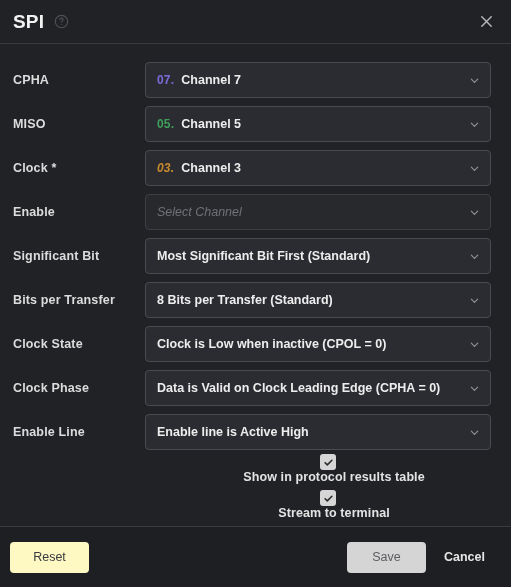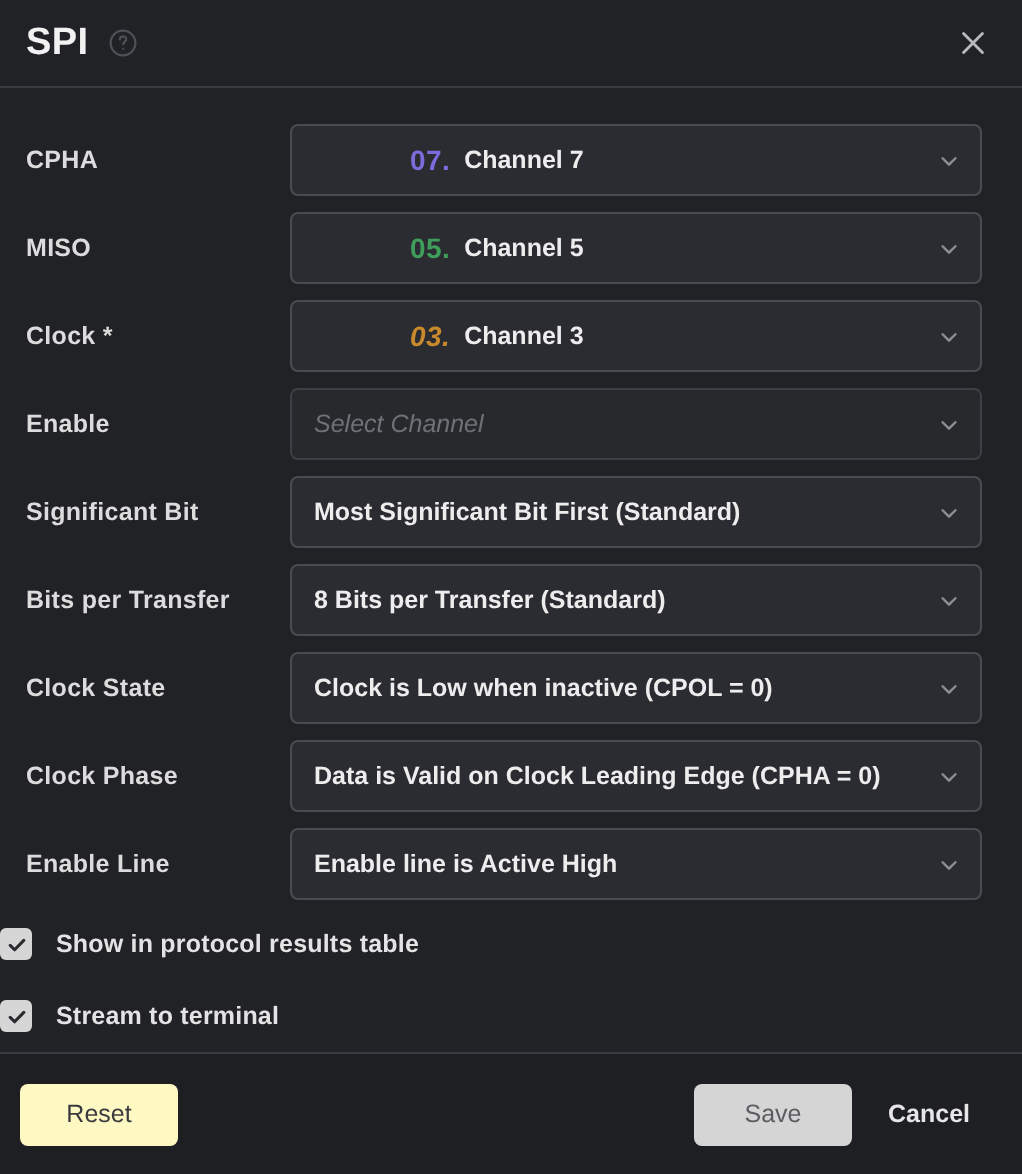--- a/index.html
+++ b/index.html
@@ -99,25 +99,24 @@
     padding: 0 10px 0 11px;
     cursor: pointer;
     position: relative;
   }
   .select.placeholder-field {
     border-color: #3e3f44;
     background: #28292d;
     font-style: italic;
   }
   .select-num {
-    font-size: 14px;
+    font-size: 12px;
     font-weight: bold;
     margin-right: 7px;
     letter-spacing: 0.2px;
-    margin-left: 48px;
   }
   .select-text {
     font-size: 12.5px;
     font-weight: bold;
     color: #ededed;
     white-space: nowrap;
     overflow: hidden;
     text-overflow: ellipsis;
     flex: 1 1 auto;
   }
@@ -132,20 +131,22 @@
     display: flex;
     align-items: center;
   }
   .chevron svg { display: block; }
 
   
   .check-row {
     display: flex;
     align-items: center;
     height: 36px;
+    padding-left: 145px;
+    flex-direction: column;
   }
   .checkbox {
     width: 16px;
     height: 16px;
     flex: 0 0 16px;
     border-radius: 3px;
     background: #d6d6d6;
     display: flex;
     align-items: center;
     justify-content: center;

